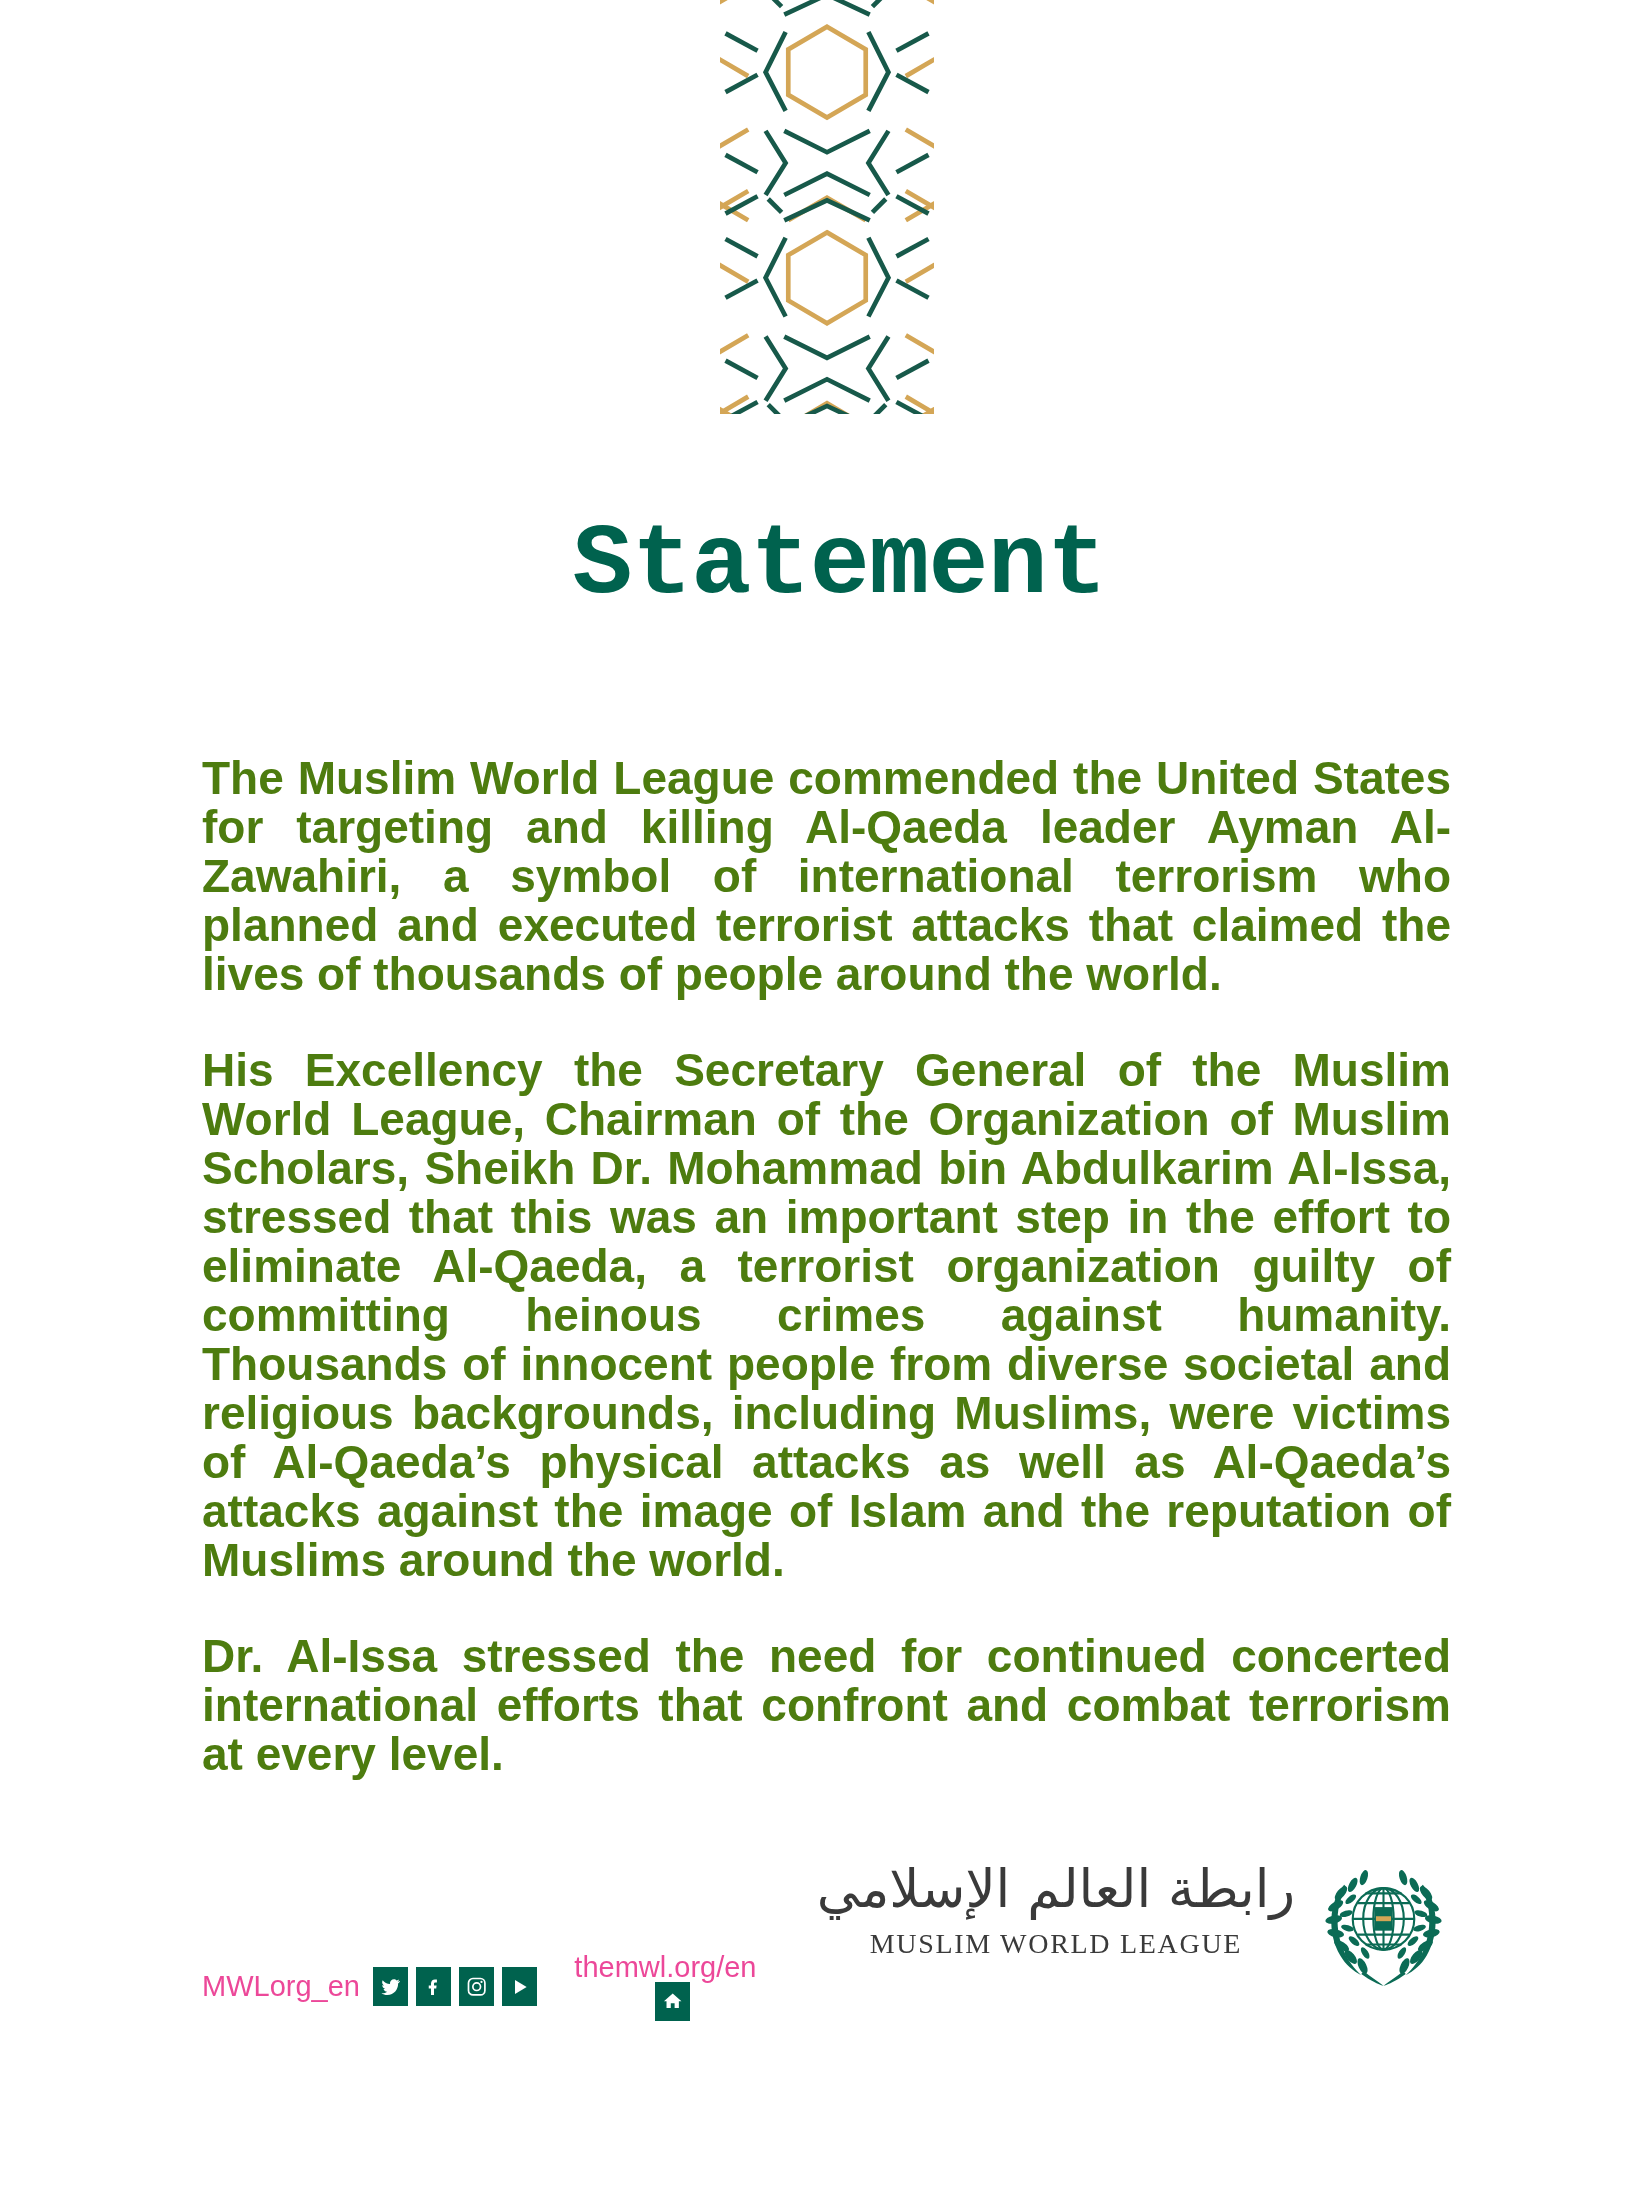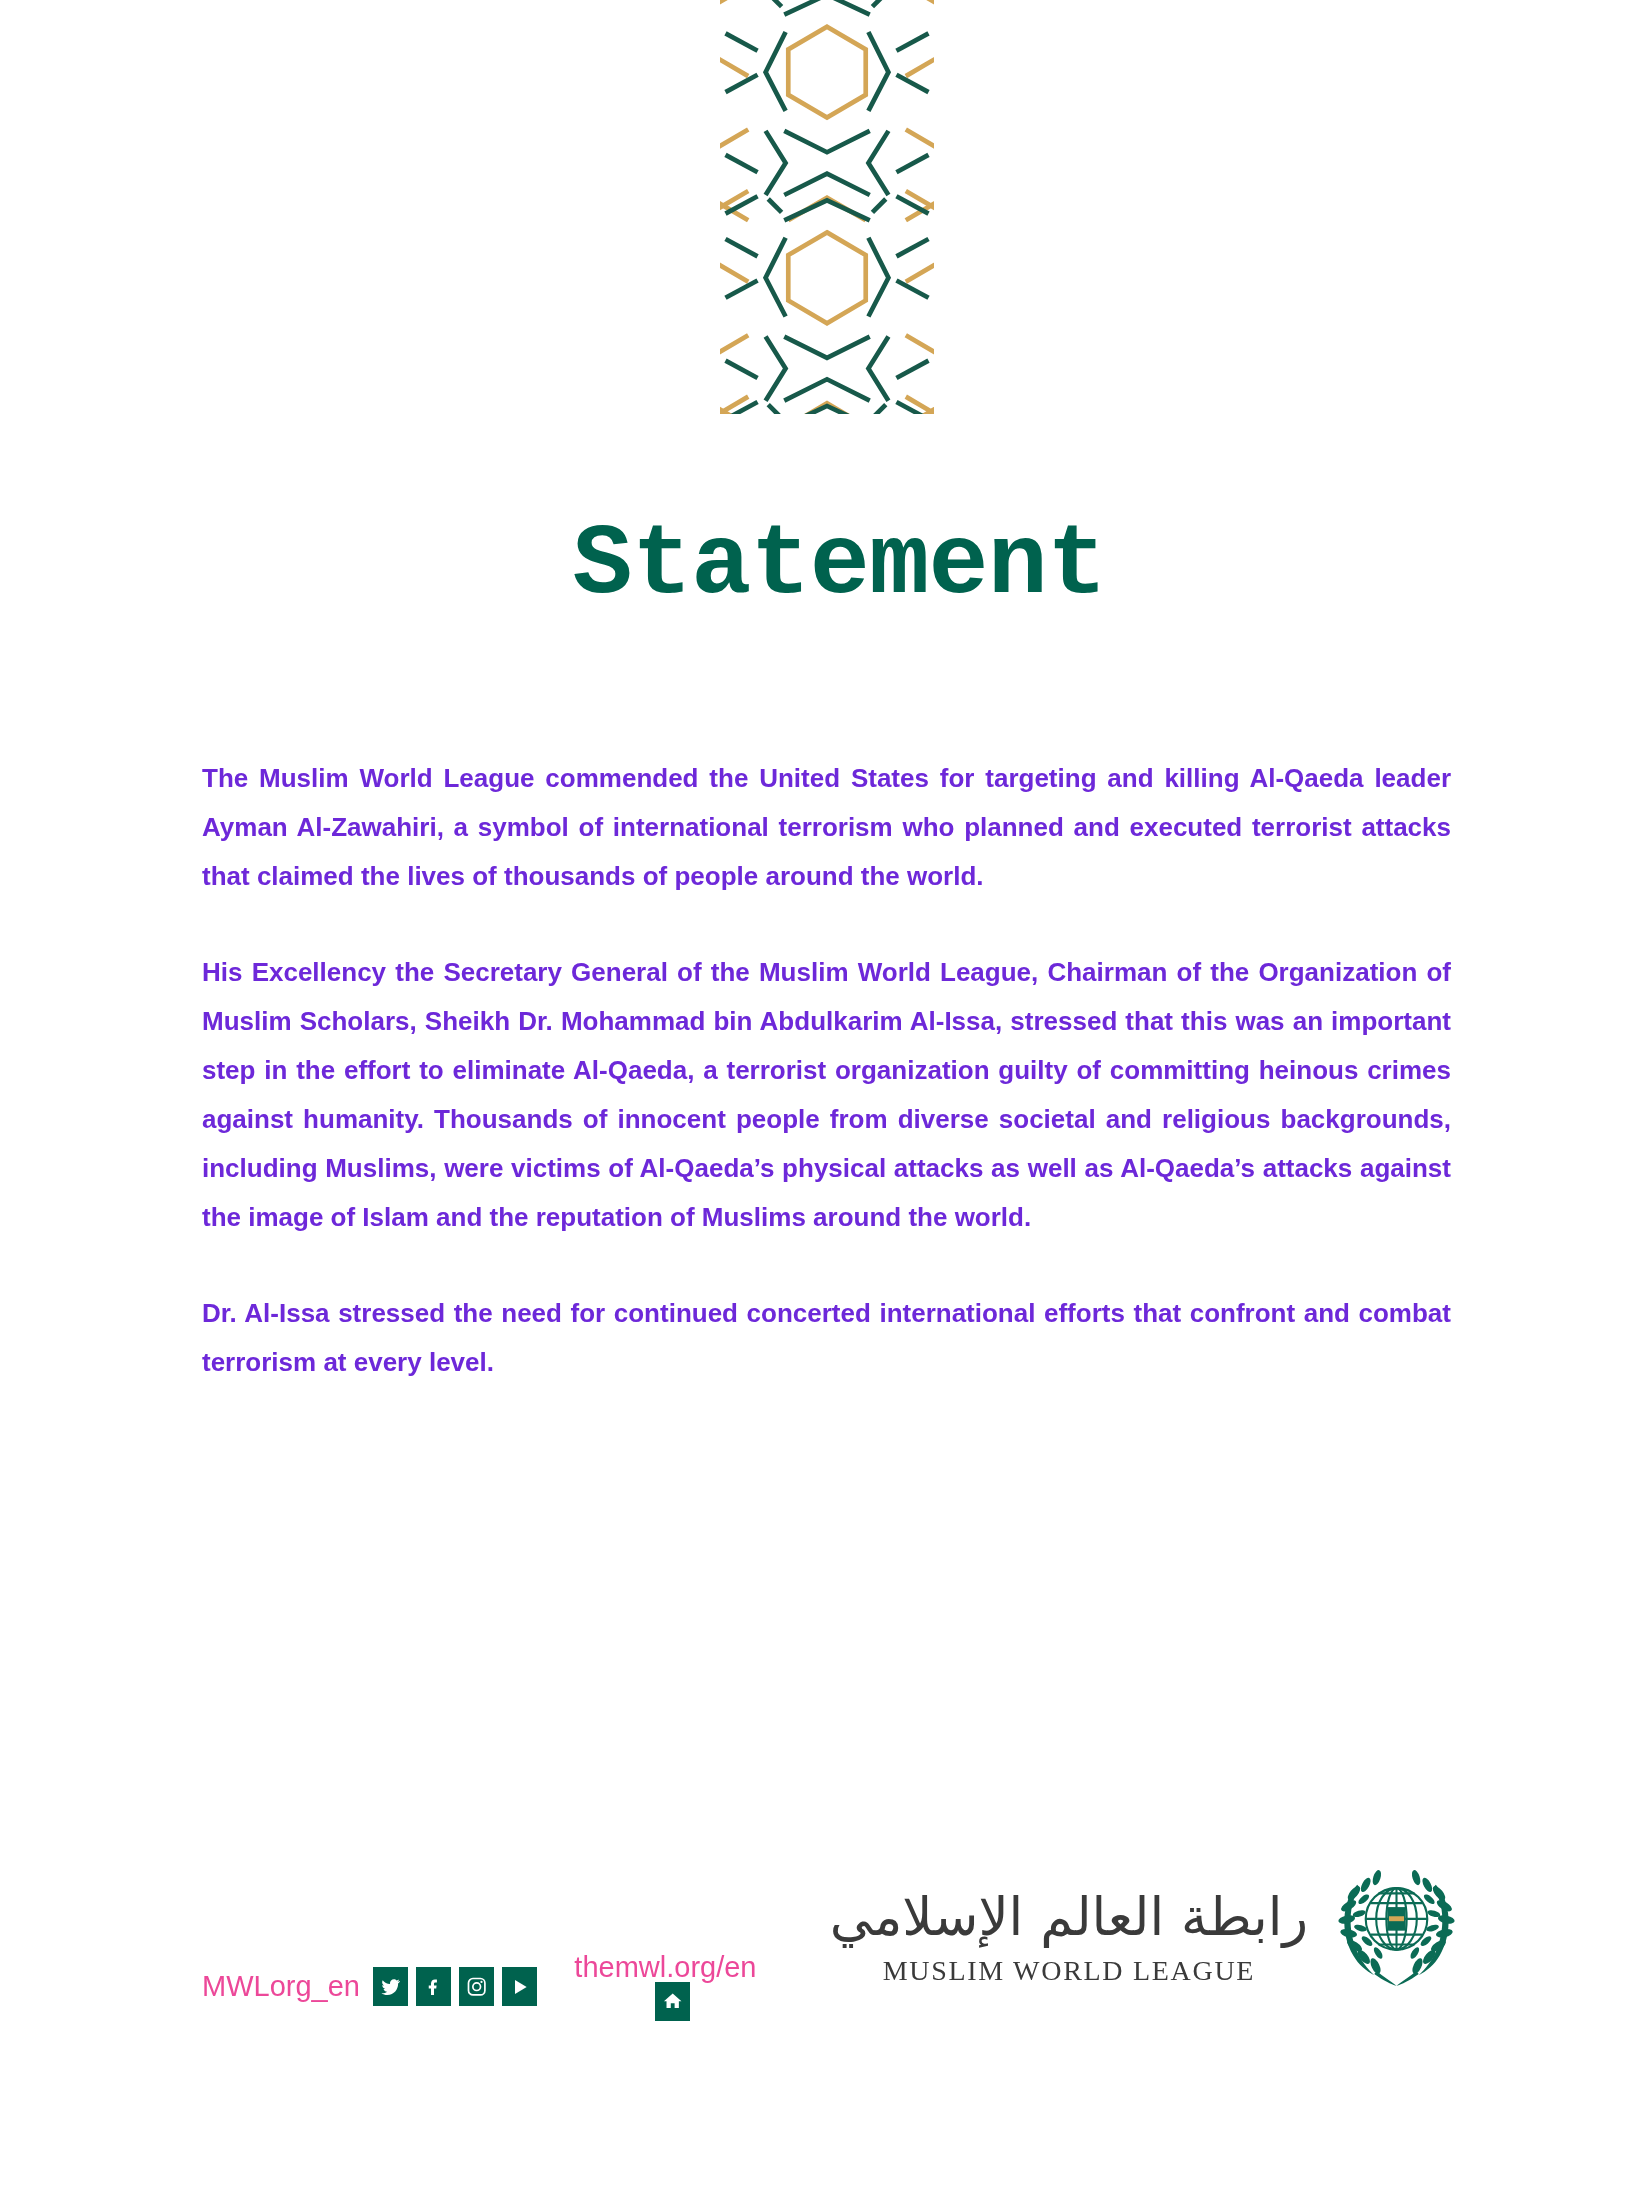--- a/index.html
+++ b/index.html
@@ -44,24 +44,24 @@
   }
 
   
   #statement-body {
     position: absolute;
     left: 202px;
     top: 754px;
     width: 1265px;
   }
   .statement-paragraph {
-    font-size: 26px;
+    font-size: 46px;
     line-height: 49px;
     font-weight: bold;
-    color: #6d28d9;
+    color: #4d7c0f;
     text-align: justify;
     text-justify: inter-word;
     margin: 0 16px 47px 0;
     font-family: "Liberation Sans", "DejaVu Sans", sans-serif;
   }
   .statement-paragraph:last-child { margin-bottom: 0; }
   .statement-paragraph.no-justify-last { text-align-last: left; }
 
   
   #footer {
@@ -104,24 +104,24 @@
     display: flex;
     align-items: center;
     margin-left: 37px;
     flex-direction: column;
   }
   #site-url-wrap .icon-tile { margin-left: 14.7px; }
 
   
   #mwl-lockup {
     position: absolute;
-    right: 185px;
+    right: 198px;
     top: 5.3px;
     display: flex;
-    align-items: flex-end;
+    align-items: flex-start;
     gap: 23px;
   }
   #mwl-wordmark {
     display: flex;
     flex-direction: column;
     align-items: center;
   }
   #mwl-arabic {
     font-size: 53px;
     color: #3A3A3A;

